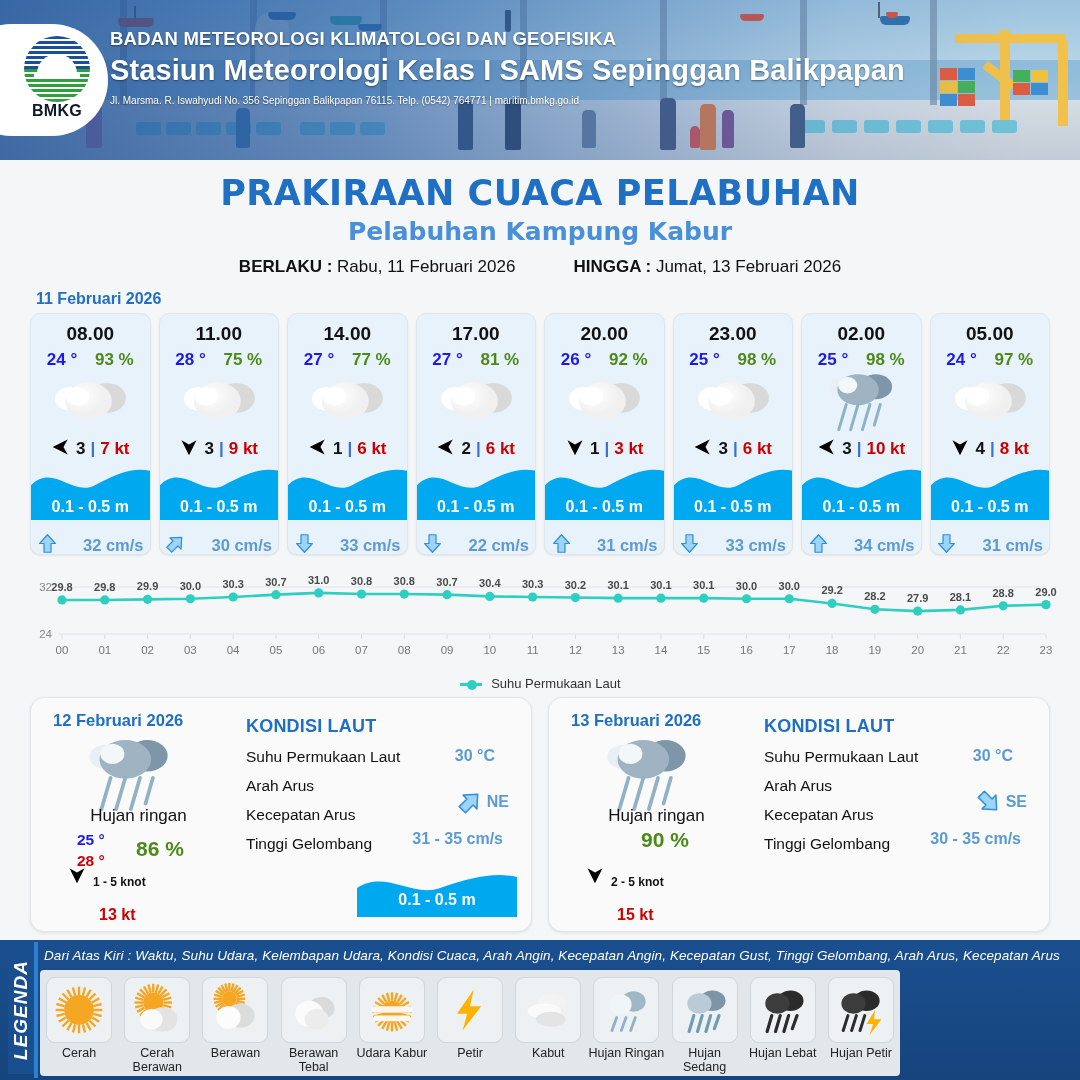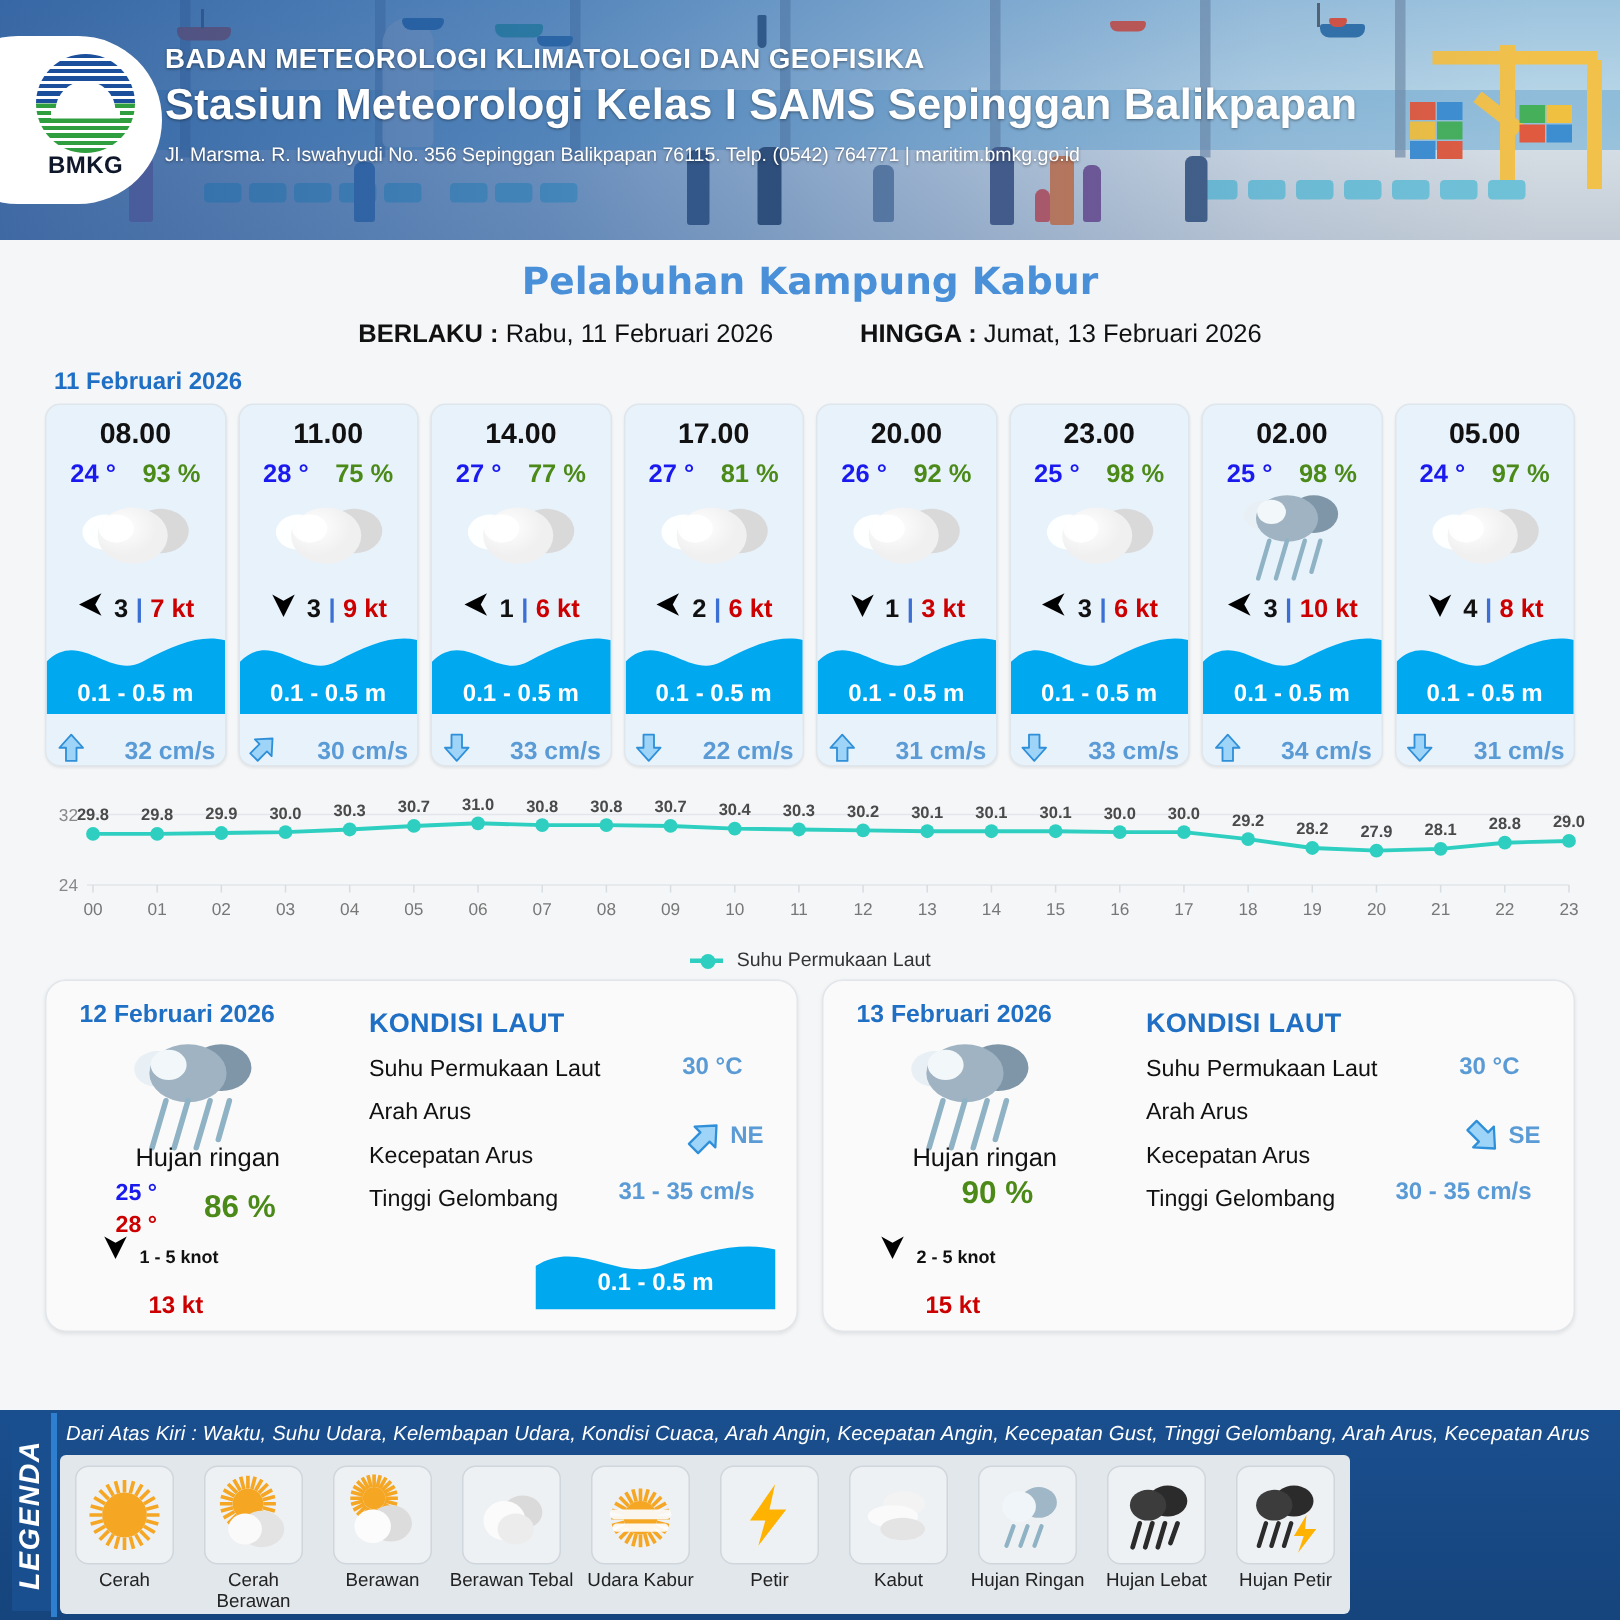--- a/index.html
+++ b/index.html
@@ -46,21 +46,21 @@
   .lc-bot { position:absolute; left:0; top:33px; width:66px; height:33px;
      background:repeating-linear-gradient(180deg,#2f9e3f 0 3px,#ffffff 3px 5px); }
   .lc-arc { position:absolute; left:13px; top:18px; width:40px; height:20px; background:#fff; border-radius:20px 20px 0 0;}
   .lc-arc2{ position:absolute; left:10px; top:36px; width:46px; height:7px; background:#fff;}
   .logo-text { position:absolute; left:0; top:66px; width:74px; text-align:center;
      font-weight:bold; font-size:16px; color:#0f172a; letter-spacing:.3px; }
   .hdr-txt { position:absolute; left:110px; top:28px; z-index:6; color:#fff;
      text-shadow:0 1px 2px rgba(0,0,0,.45); }
   .hdr-l1 { font-size:18.5px; font-weight:bold; letter-spacing:.25px; }
   .hdr-l2 { font-size:29px; font-weight:bold; margin-top:4px; letter-spacing:.1px; }
-  .hdr-l3 { font-size:13px; margin-top:8px; font-weight:normal; }
+  .hdr-l3 { font-size:10px; margin-top:8px; font-weight:normal; }
 
   
   .title-wrap { text-align:center; margin-top:13px; }
   .title-main { font-size:35px; font-weight:bold; color:#1f6fc4; letter-spacing:.5px;
                 font-family:"DejaVu Sans", sans-serif; }
   .title-sub  { font-size:25px; font-weight:bold; color:#4a90d9; margin-top:4px;
                 font-family:"DejaVu Sans", sans-serif;}
   .valid-row { margin-top:11px; display:flex; justify-content:center; gap:58px;
                font-size:17px; color:#111; }
   .valid-row b { font-weight:bold; }
@@ -235,20 +235,21 @@
   </div>
 
   <div class="hdr-txt">
     <div class="hdr-l1">BADAN METEOROLOGI KLIMATOLOGI DAN GEOFISIKA</div>
     <div class="hdr-l2">Stasiun Meteorologi Kelas I SAMS Sepinggan Balikpapan</div>
     <div class="hdr-l3">Jl. Marsma. R. Iswahyudi No. 356 Sepinggan Balikpapan 76115. Telp. (0542) 764771 | maritim.bmkg.go.id</div>
   </div>
 </div>
 
 <div class="title-wrap">
+  <div class="title-main">PRAKIRAAN CUACA PELABUHAN</div>
   <div class="title-sub">Pelabuhan Kampung Kabur</div>
   <div class="valid-row">
     <div>
       <b>BERLAKU :</b>
       <span class="v">Rabu, 11 Februari 2026</span>
     </div>
     <div>
       <b>HINGGA :</b>
       <span class="v">Jumat, 13 Februari 2026</span>
     </div>
@@ -973,20 +974,35 @@
               <line x1="30" y1="38" x2="25" y2="52"></line>
               <line x1="40" y1="38" x2="35" y2="52"></line>
             </g>
           </svg>
         </div>
     <div class="lg-lbl">Hujan Ringan</div>
       </div>
       <div class="lg-item">
         <div class="lg-box">
           <svg width="56" height="56" viewBox="0 0 60 60">
+        <ellipse cx="38" cy="20" rx="14" ry="11" fill="#7d95a6"></ellipse>
+            <ellipse cx="24" cy="23" rx="13" ry="11" fill="#b9cbd6"></ellipse>
+        <g stroke="#6f9cb4" stroke-width="3.4" stroke-linecap="round">
+        <line x1="18" y1="36" x2="13" y2="53"></line>
+              <line x1="27" y1="36" x2="22" y2="53"></line>
+        <line x1="36" y1="36" x2="31" y2="53"></line>
+              <line x1="45" y1="36" x2="40" y2="50"></line>
+            </g>
+          </svg>
+        </div>
+    <div class="lg-lbl">Hujan Sedang</div>
+      </div>
+      <div class="lg-item">
+        <div class="lg-box">
+          <svg width="56" height="56" viewBox="0 0 60 60">
         <ellipse cx="38" cy="20" rx="14" ry="11" fill="#2b2b2b"></ellipse>
             <ellipse cx="24" cy="23" rx="13" ry="11" fill="#3c3c3c"></ellipse>
         <g stroke="#2b2b2b" stroke-width="3.4" stroke-linecap="round">
         <line x1="18" y1="36" x2="13" y2="53"></line>
               <line x1="27" y1="36" x2="22" y2="53"></line>
         <line x1="36" y1="36" x2="31" y2="53"></line>
               <line x1="45" y1="36" x2="40" y2="50"></line>
             </g>
           </svg>
         </div>

